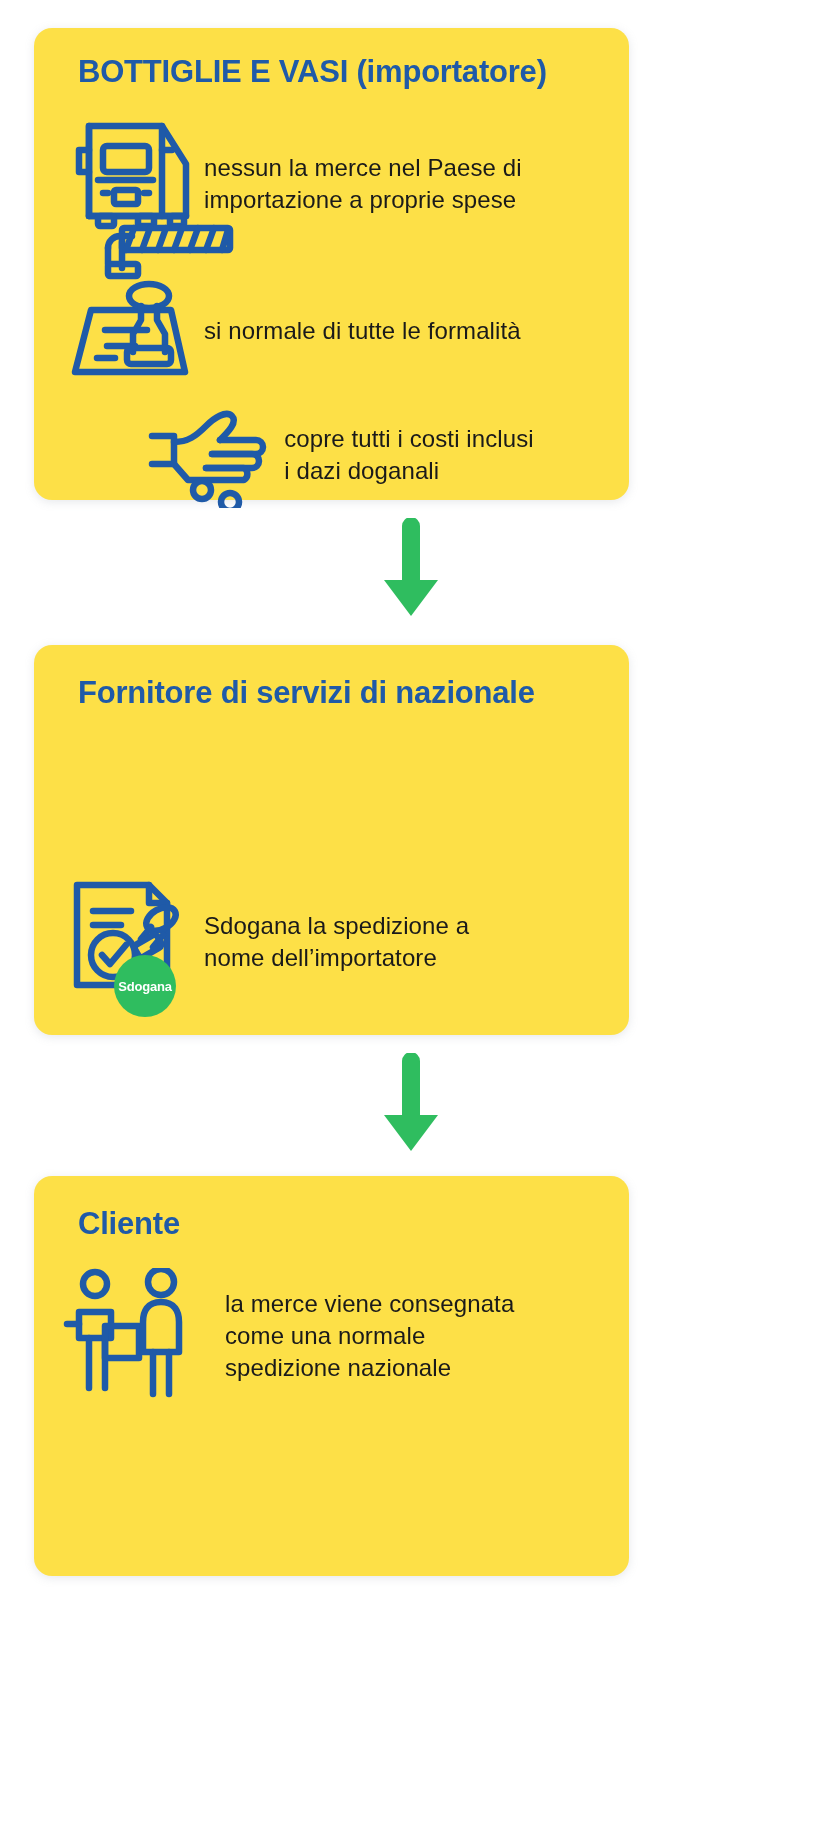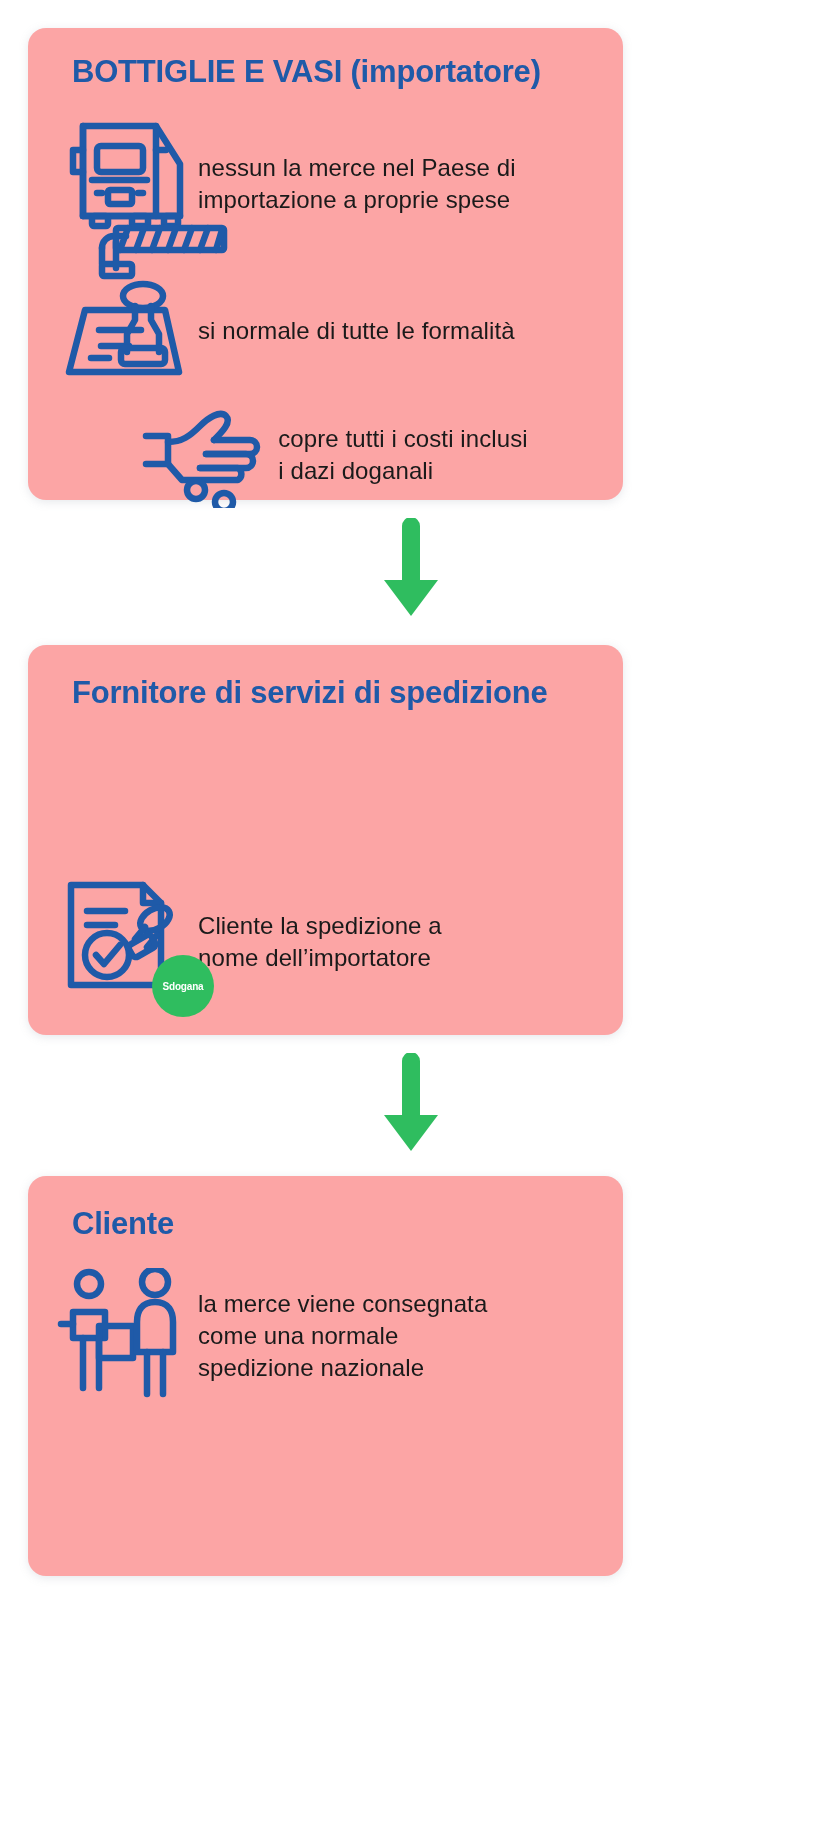--- a/index.html
+++ b/index.html
@@ -10,23 +10,23 @@
   }
   .page {
     position: relative;
     width: 821px; height: 1845px;
     background: #ffffff;
     overflow: hidden;
   }
 
   .card {
     position: absolute;
-    left: 28px;
+    left: 34px;
     width: 595px;
-    background: #fca5a5;
+    background: #fde047;
     border-radius: 18px;
     box-shadow: 0 2px 10px rgba(140,150,165,0.22);
   }
 
   .card-title {
     color: #1f5aa8;
     font-weight: bold;
     font-size: 31px;
     letter-spacing: -0.2px;
     white-space: nowrap;
@@ -60,27 +60,26 @@
     height: 104px;
   }
 
   
   .sdogana-badge {
     position: absolute;
     width: 62px; height: 62px;
     border-radius: 50%;
     background: #2fbd5f;
     color: #ffffff;
-    font-size: 10px;
+    font-size: 13px;
     font-weight: bold;
     display: flex;
     align-items: center;
     justify-content: center;
     letter-spacing: -0.2px;
-    margin-left: 44px;
   }
 </style>
 </head>
 <body>
 
 <div class="page">
 
   <div class="card" style="top:28px; height:472px;">
     <div class="card-title" style="position:absolute; left:44px; top:26px;">BOTTIGLIE E VASI (importatore)</div>
 
@@ -175,21 +174,21 @@
     </div>
   </div>
 
   <div class="arrow" style="top:518px;">
     <svg width="62" height="104" viewBox="0 0 62 104">
       <path d="M22 8 a9 9 0 0 1 18 0 L40 62 L58 62 L31 98 L4 62 L22 62 Z" fill="#2fbd5f"></path>
     </svg>
   </div>
 
   <div class="card" style="top:645px; height:390px;">
-    <div class="card-title" style="position:absolute; left:44px; top:30px;">Fornitore di servizi di spedizione</div>
+    <div class="card-title" style="position:absolute; left:44px; top:30px;">Fornitore di servizi di nazionale</div>
 
 
     <div class="row" style="position:absolute; left:20px; top:232px; width:560px; height:130px;">
       <div class="icon-cell">
         <svg width="132" height="130" viewBox="0 0 132 130">
           <g fill="none" stroke="#1f5aa8" stroke-width="6.5" stroke-linecap="round" stroke-linejoin="round">
 
             <path d="M14 8 L86 8 L104 26 L104 108 L14 108 Z"></path>
             <path d="M86 8 L86 26 L104 26"></path>
 
@@ -200,35 +199,35 @@
             <path d="M39 78 L47 87 L63 68"></path>
 
             <ellipse cx="98" cy="42" rx="16" ry="10" transform="rotate(-30 98 42)"></ellipse>
             <path d="M88 50 L78 62"></path>
             <path d="M100 58 L90 70"></path>
             <rect x="72" y="62" width="26" height="14" rx="4" transform="rotate(-30 85 69)"></rect>
           </g>
         </svg>
         <div class="sdogana-badge" style="left:60px; top:78px;">Sdogana</div>
       </div>
-      <div class="row-text">Cliente la spedizione a
+      <div class="row-text">Sdogana la spedizione a
 nome dell’importatore</div>
     </div>
   </div>
 
   <div class="arrow" style="top:1053px;">
     <svg width="62" height="104" viewBox="0 0 62 104">
       <path d="M22 8 a9 9 0 0 1 18 0 L40 62 L58 62 L31 98 L4 62 L22 62 Z" fill="#2fbd5f"></path>
     </svg>
   </div>
 
   <div class="card" style="top:1176px; height:400px;">
     <div class="card-title" style="position:absolute; left:44px; top:30px;">Cliente</div>
 
-    <div class="row" style="position:absolute; left:20px; top:92px; width:560px; height:136px;">
+    <div class="row" style="position:absolute; left:20px; top:92px; width:560px; height:136px;gap:21px;">
       <div class="icon-cell">
         <svg width="140" height="136" viewBox="0 0 140 136">
           <g fill="none" stroke="#1f5aa8" stroke-width="6.5" stroke-linecap="round" stroke-linejoin="round">
 
             <circle cx="36" cy="16" r="12"></circle>
             <path d="M20 44 L52 44 L52 70 L20 70 Z"></path>
             <path d="M20 56 L8 56"></path>
             <path d="M30 70 L30 120"></path>
             <path d="M46 70 L46 120"></path>
 

